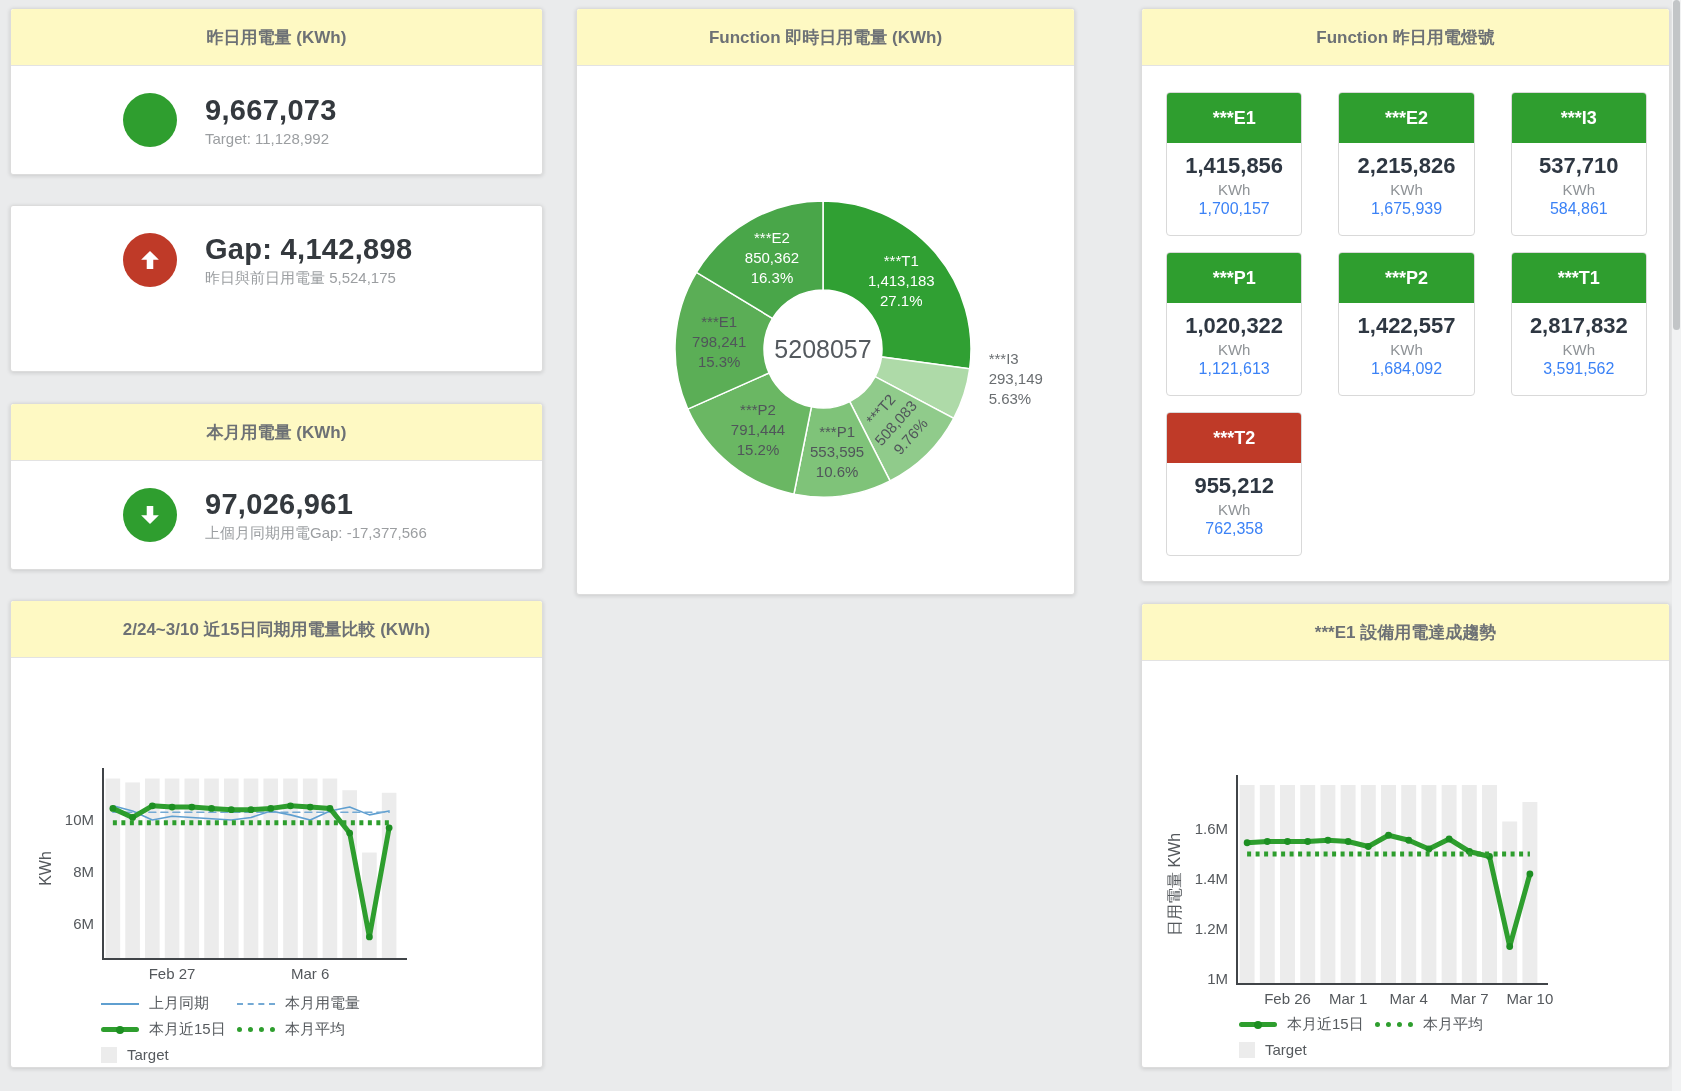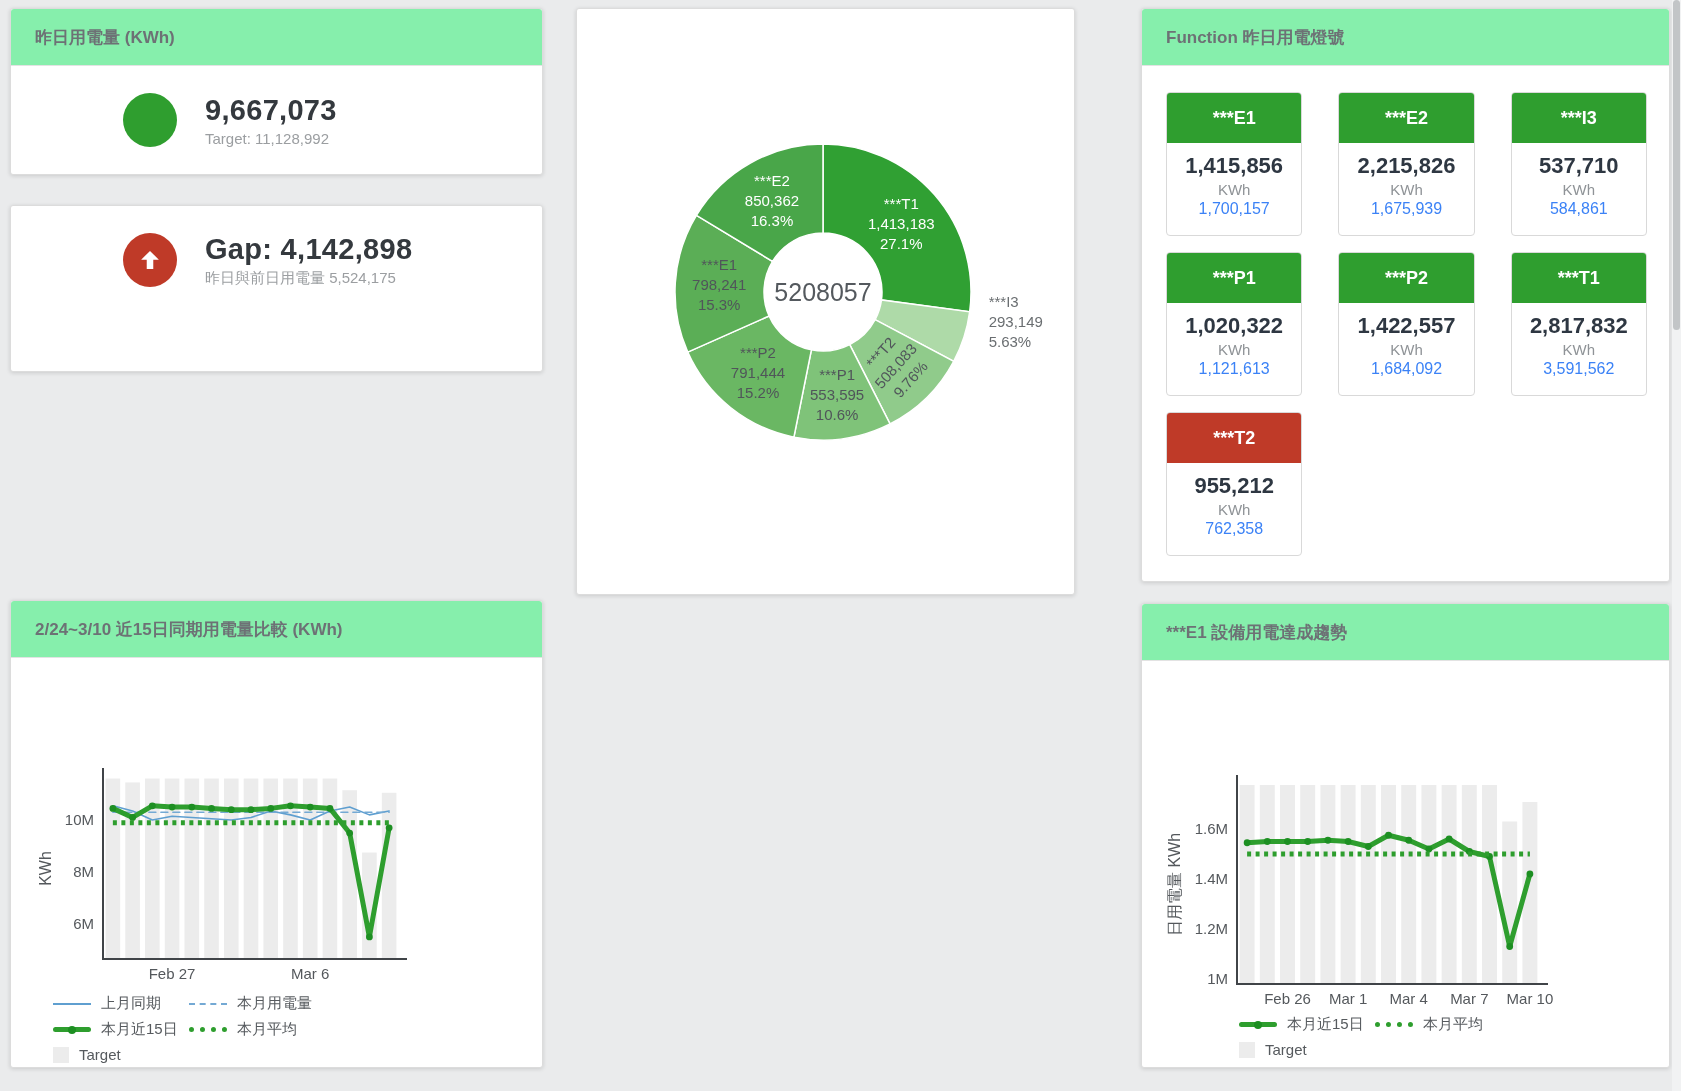--- a/index.html
+++ b/index.html
@@ -1,39 +1,39 @@
 <!DOCTYPE html>
 <html><head>
 <meta charset="utf-8">
 <style>
   html,body{margin:0;padding:0;}
   body{font-family:"Liberation Sans","DejaVu Sans",sans-serif;background:#eaebec;}
   .canvas{position:relative;width:1681px;height:1091px;background:#eaebec;overflow:hidden;}
   .panel{position:absolute;background:#fff;border:1px solid #dcdcdc;border-radius:3px;
          box-shadow:0 1px 4px rgba(0,0,0,.14);}
   .panel-header{height:56px;display:flex;align-items:center;padding:0 24px;
-                border-bottom:1px solid #e3e3e3;background:#86efac;border-radius:3px 3px 0 0;}
+                border-bottom:1px solid #e3e3e3;background:#fef9c3;border-radius:3px 3px 0 0;justify-content:center;}
   .panel-title{font-size:17px;font-weight:bold;color:#6d7175;}
   
   .stat-body{display:flex;align-items:center;justify-content:center;gap:28px;height:calc(100% - 57px);}
   .stat-icon{width:54px;height:54px;border-radius:50%;display:flex;align-items:center;justify-content:center;flex:0 0 auto;}
   .stat-text{text-align:left;min-width:225px;}
   .stat-value{font-size:29px;font-weight:bold;color:#34393e;letter-spacing:.3px;}
   .stat-sub{font-size:15px;color:#9b9ea1;margin-top:3px;}
   
   .tiles{padding:26px 22px 0 24px;display:grid;grid-template-columns:repeat(3,1fr);column-gap:36px;row-gap:16px;}
   .tile{border:1px solid #d9d9d9;border-radius:4px;background:#fff;overflow:hidden;height:142px;}
   .tile-head{height:50px;display:flex;align-items:center;justify-content:center;color:#fff;font-weight:bold;font-size:18px;}
   .tile-body{text-align:center;padding-top:10px;}
   .tile-value{font-size:22px;font-weight:bold;color:#2e3742;}
   .tile-unit{font-size:15px;color:#8f9397;margin-top:2px;}
   .tile-target{font-size:16px;color:#3b82f6;margin-top:2px;}
   
   .legend{margin-top:2px;}
-  .legend-compare{padding-left:42px;}
+  .legend-compare{padding-left:90px;}
   .legend-trend{padding-left:97px;}
   .legend-row{display:flex;margin-bottom:7px;}
   .legend-item{display:flex;align-items:center;width:136px;font-size:15px;color:#565a5e;gap:10px;cursor:pointer;}
   .key{display:inline-block;width:38px;height:0;flex:0 0 auto;}
   .key-blue-solid{border-top:2px solid #5f9fd0;}
   .key-blue-dash{border-top:2px dashed #74a9d4;}
   .key-green-solid{border-top:5px solid #2e9e2e;border-radius:3px;position:relative;}
   .key-green-solid::after{content:'';position:absolute;left:15px;top:-6px;width:8px;height:8px;border-radius:50%;background:#1d8f22;}
   .key-green-dot{border-top:5px dotted #2e9e2e;}
   .key-target{width:16px;height:16px;background:#ececec;}
@@ -67,20 +67,36 @@
           <path fill="#ffffff" d="M12 4.2 L19.6 11.8 H14.8 V19.8 H9.2 V11.8 H4.4 Z"></path>
         </svg>
       </span>
       <div class="stat-text">
         <div class="stat-value">Gap: 4,142,898</div>
         <div class="stat-sub">昨日與前日用電量 5,524,175</div>
       </div>
     </div>
   </section>
 
+  <section class="panel" style="left:10px;top:403px;width:531px;height:165px">
+    <div class="panel-header">
+      <span class="panel-title">本月用電量 (KWh)</span>
+    </div>
+    <div class="stat-body">
+      <span class="stat-icon" style="background: rgb(47, 158, 47);">
+        <svg viewBox="0 0 24 24" width="28" height="28">
+          <path fill="#ffffff" d="M12 4.2 L19.6 11.8 H14.8 V19.8 H9.2 V11.8 H4.4 Z" transform="rotate(180 12 12)"></path>
+        </svg>
+      </span>
+      <div class="stat-text">
+        <div class="stat-value">97,026,961</div>
+        <div class="stat-sub">上個月同期用電Gap: -17,377,566</div>
+      </div>
+    </div>
+  </section>
 
   <section class="panel" style="left:10px;top:600px;width:531px;height:466px">
     <div class="panel-header">
       <span class="panel-title">2/24~3/10 近15日同期用電量比較 (KWh)</span>
     </div>
     <svg id="compare-svg" viewBox="0 0 529 330" width="529" height="330">
         <rect x="94.56533333333334" y="120.519368723099" width="14.602666666666668" height="179.480631276901" fill="#ececec"></rect>
         <rect x="114.29866666666666" y="124.41463414634146" width="14.602666666666668" height="175.58536585365854" fill="#ececec"></rect>
         <rect x="134.032" y="120.519368723099" width="14.602666666666668" height="179.480631276901" fill="#ececec"></rect>
         <rect x="153.76533333333333" y="120.519368723099" width="14.602666666666668" height="179.480631276901" fill="#ececec"></rect>
@@ -147,20 +163,23 @@
       <div class="legend-row">
         <span class="legend-item">
           <span class="key key-target"></span>
           <span>Target</span>
         </span>
       </div>
     </div>
   </section>
 
   <section class="panel" style="left:576px;top:8px;width:497px;height:585px">
+    <div class="panel-header">
+      <span class="panel-title">Function 即時日用電量 (KWh)</span>
+    </div>
     <svg id="donut-svg" viewBox="0 0 497 529" width="497" height="529">
         <path d="M246 135 A148 148 0 0 1 392.6709101162112 302.7900006488705 L304.470160113895 290.8892570154281 A59 59 0 0 0 246 224 Z" fill="#30a033" stroke="#ffffff" stroke-width="1.5"></path>
         <text x="324.30157930085045" y="199.55394329113892" text-anchor="middle" fill="#ffffff" font-size="15">***T1</text>
         <text x="324.30157930085045" y="219.55394329113892" text-anchor="middle" fill="#ffffff" font-size="15">1,413,183</text>
         <text x="324.30157930085045" y="239.55394329113892" text-anchor="middle" fill="#ffffff" font-size="15">27.1%</text>
         <path d="M392.6709101162112 302.7900006488705 A148 148 0 0 1 376.7393395564852 352.36299512228436 L298.11906103940964 310.65146427172147 A59 59 0 0 0 304.470160113895 290.8892570154281 Z" fill="#aedaa8" stroke="#ffffff" stroke-width="1.5"></path>
         <text x="411.65550669938546" y="297.9844538340757" text-anchor="start" fill="#6a6e71" font-size="15">***I3</text>
         <text x="411.65550669938546" y="317.9844538340757" text-anchor="start" fill="#6a6e71" font-size="15">293,149</text>
         <text x="411.65550669938546" y="337.9844538340757" text-anchor="start" fill="#6a6e71" font-size="15">5.63%</text>
         <path d="M376.7393395564852 352.36299512228436 A148 148 0 0 1 313.0329222047845 414.94918469125645 L272.72258385190736 335.60136416746036 A59 59 0 0 0 298.11906103940964 310.65146427172147 Z" fill="#90cb8b" stroke="#ffffff" stroke-width="1.5"></path>

